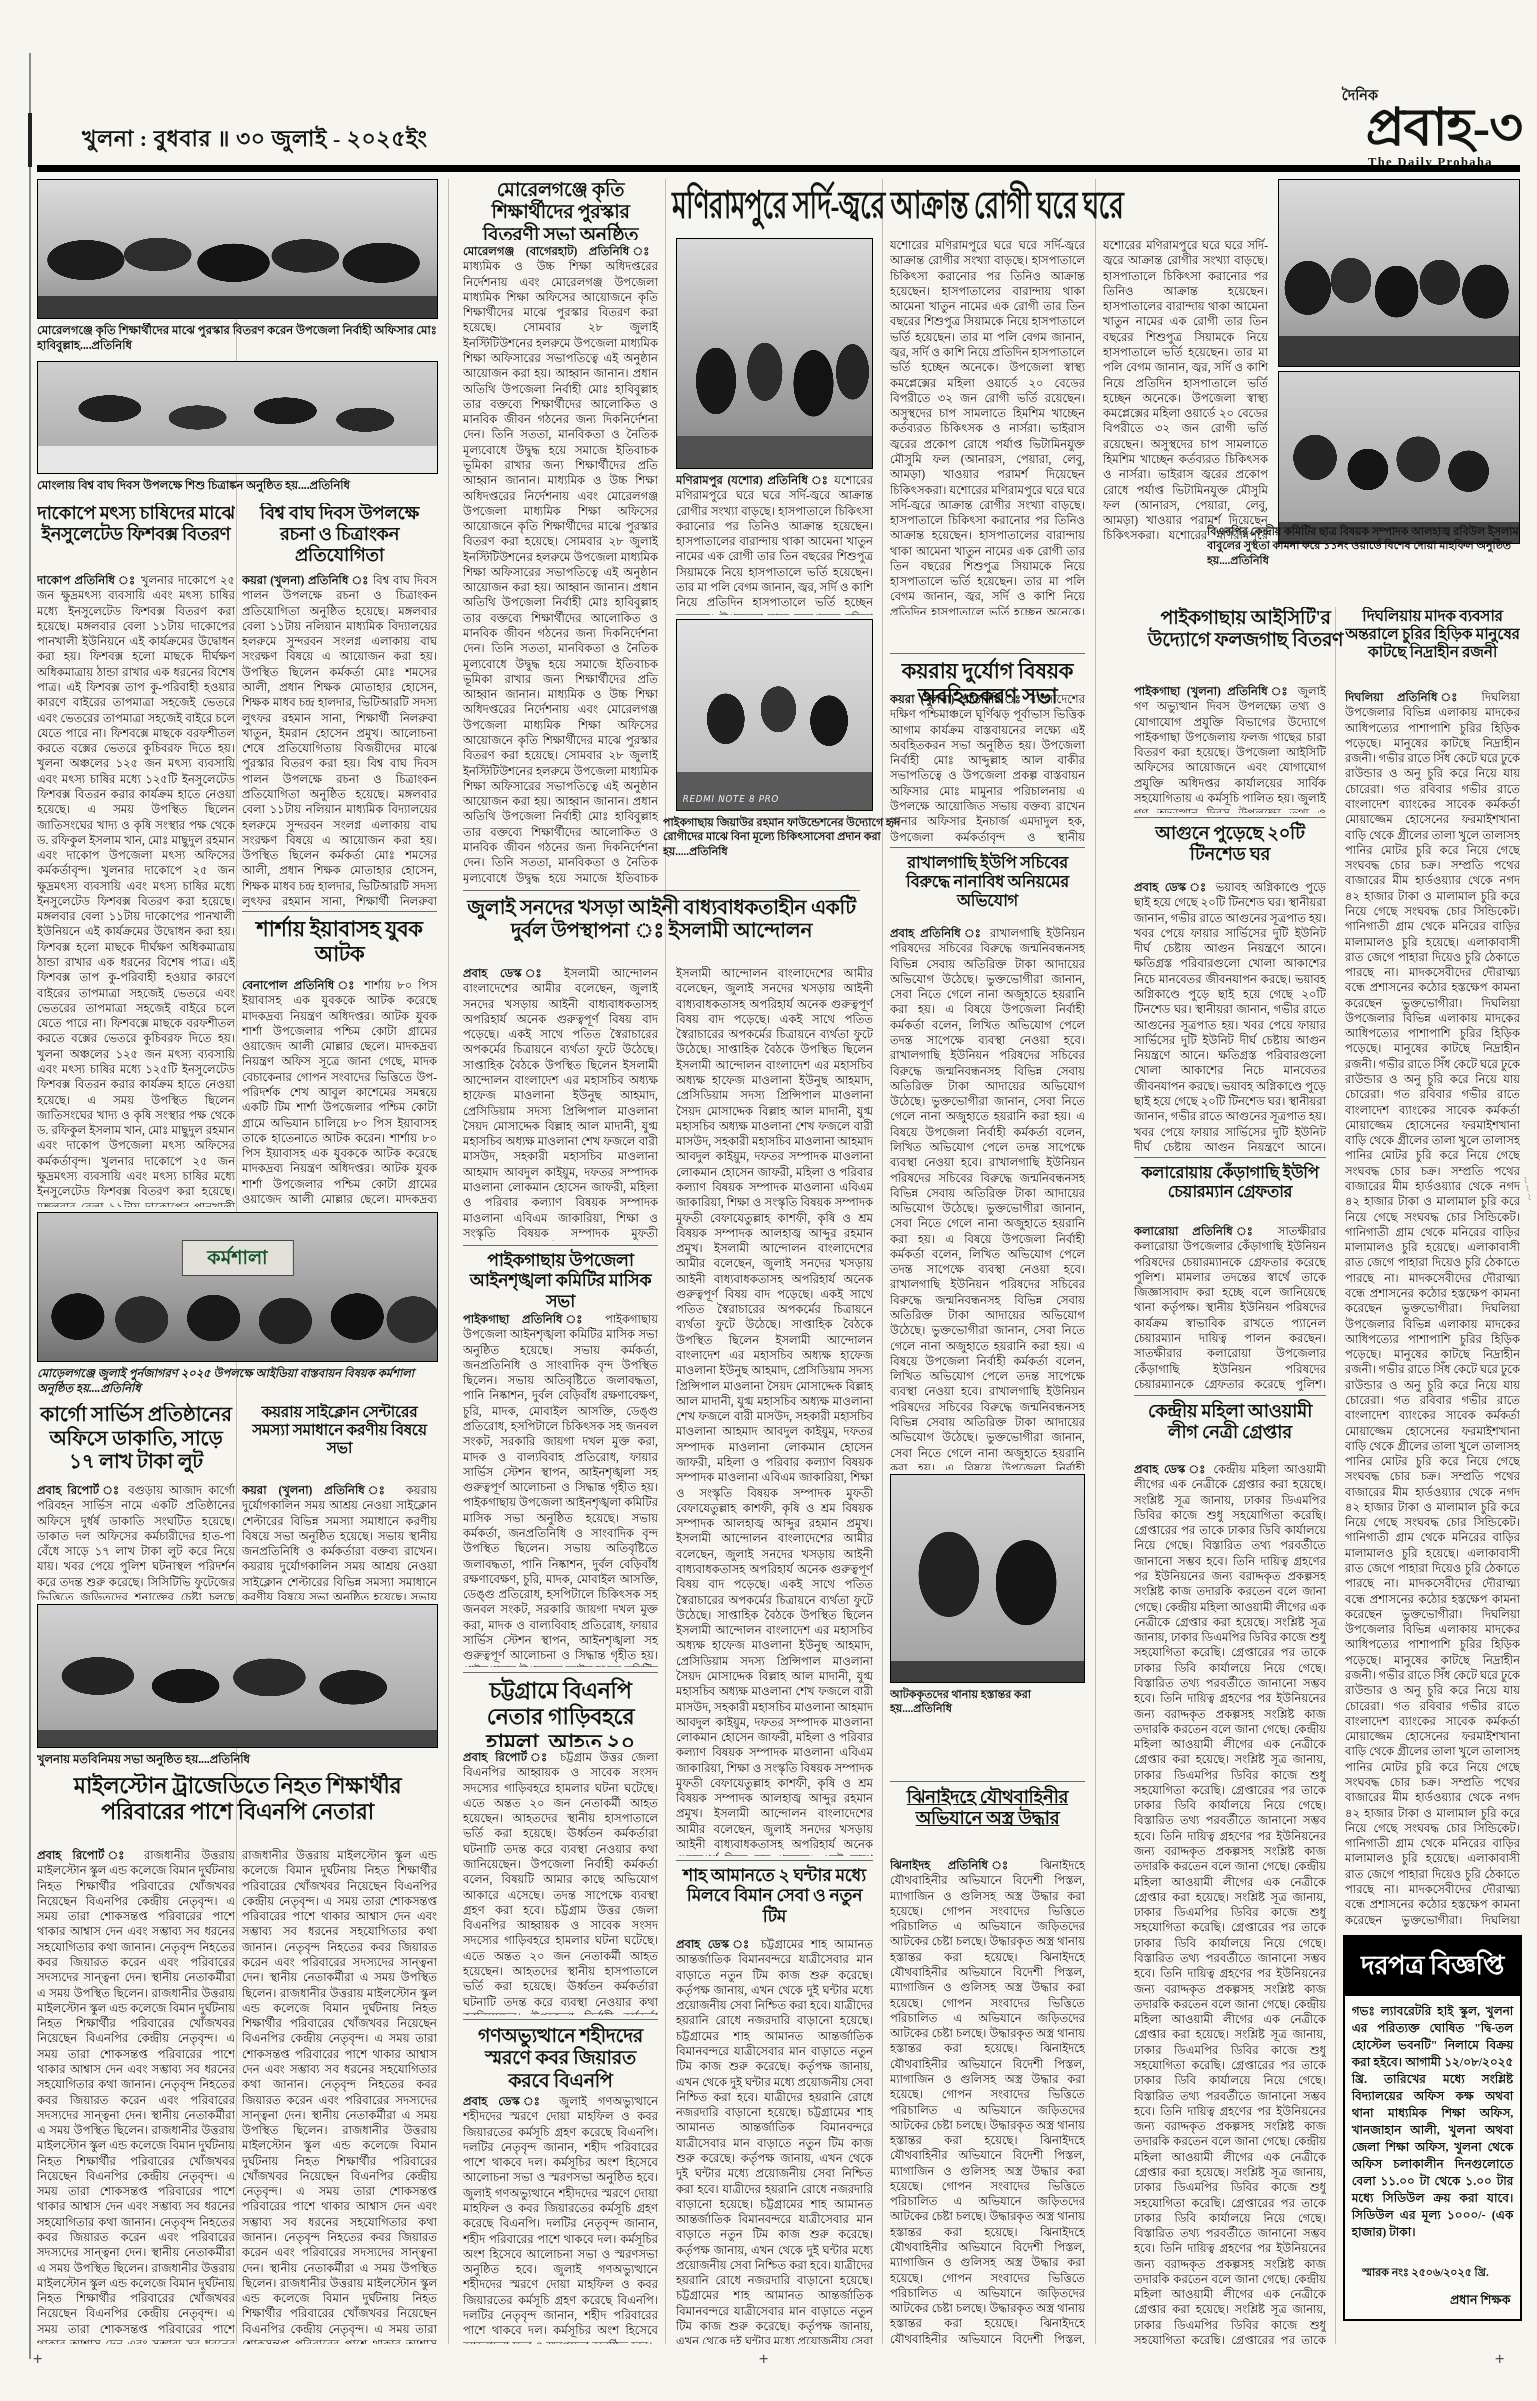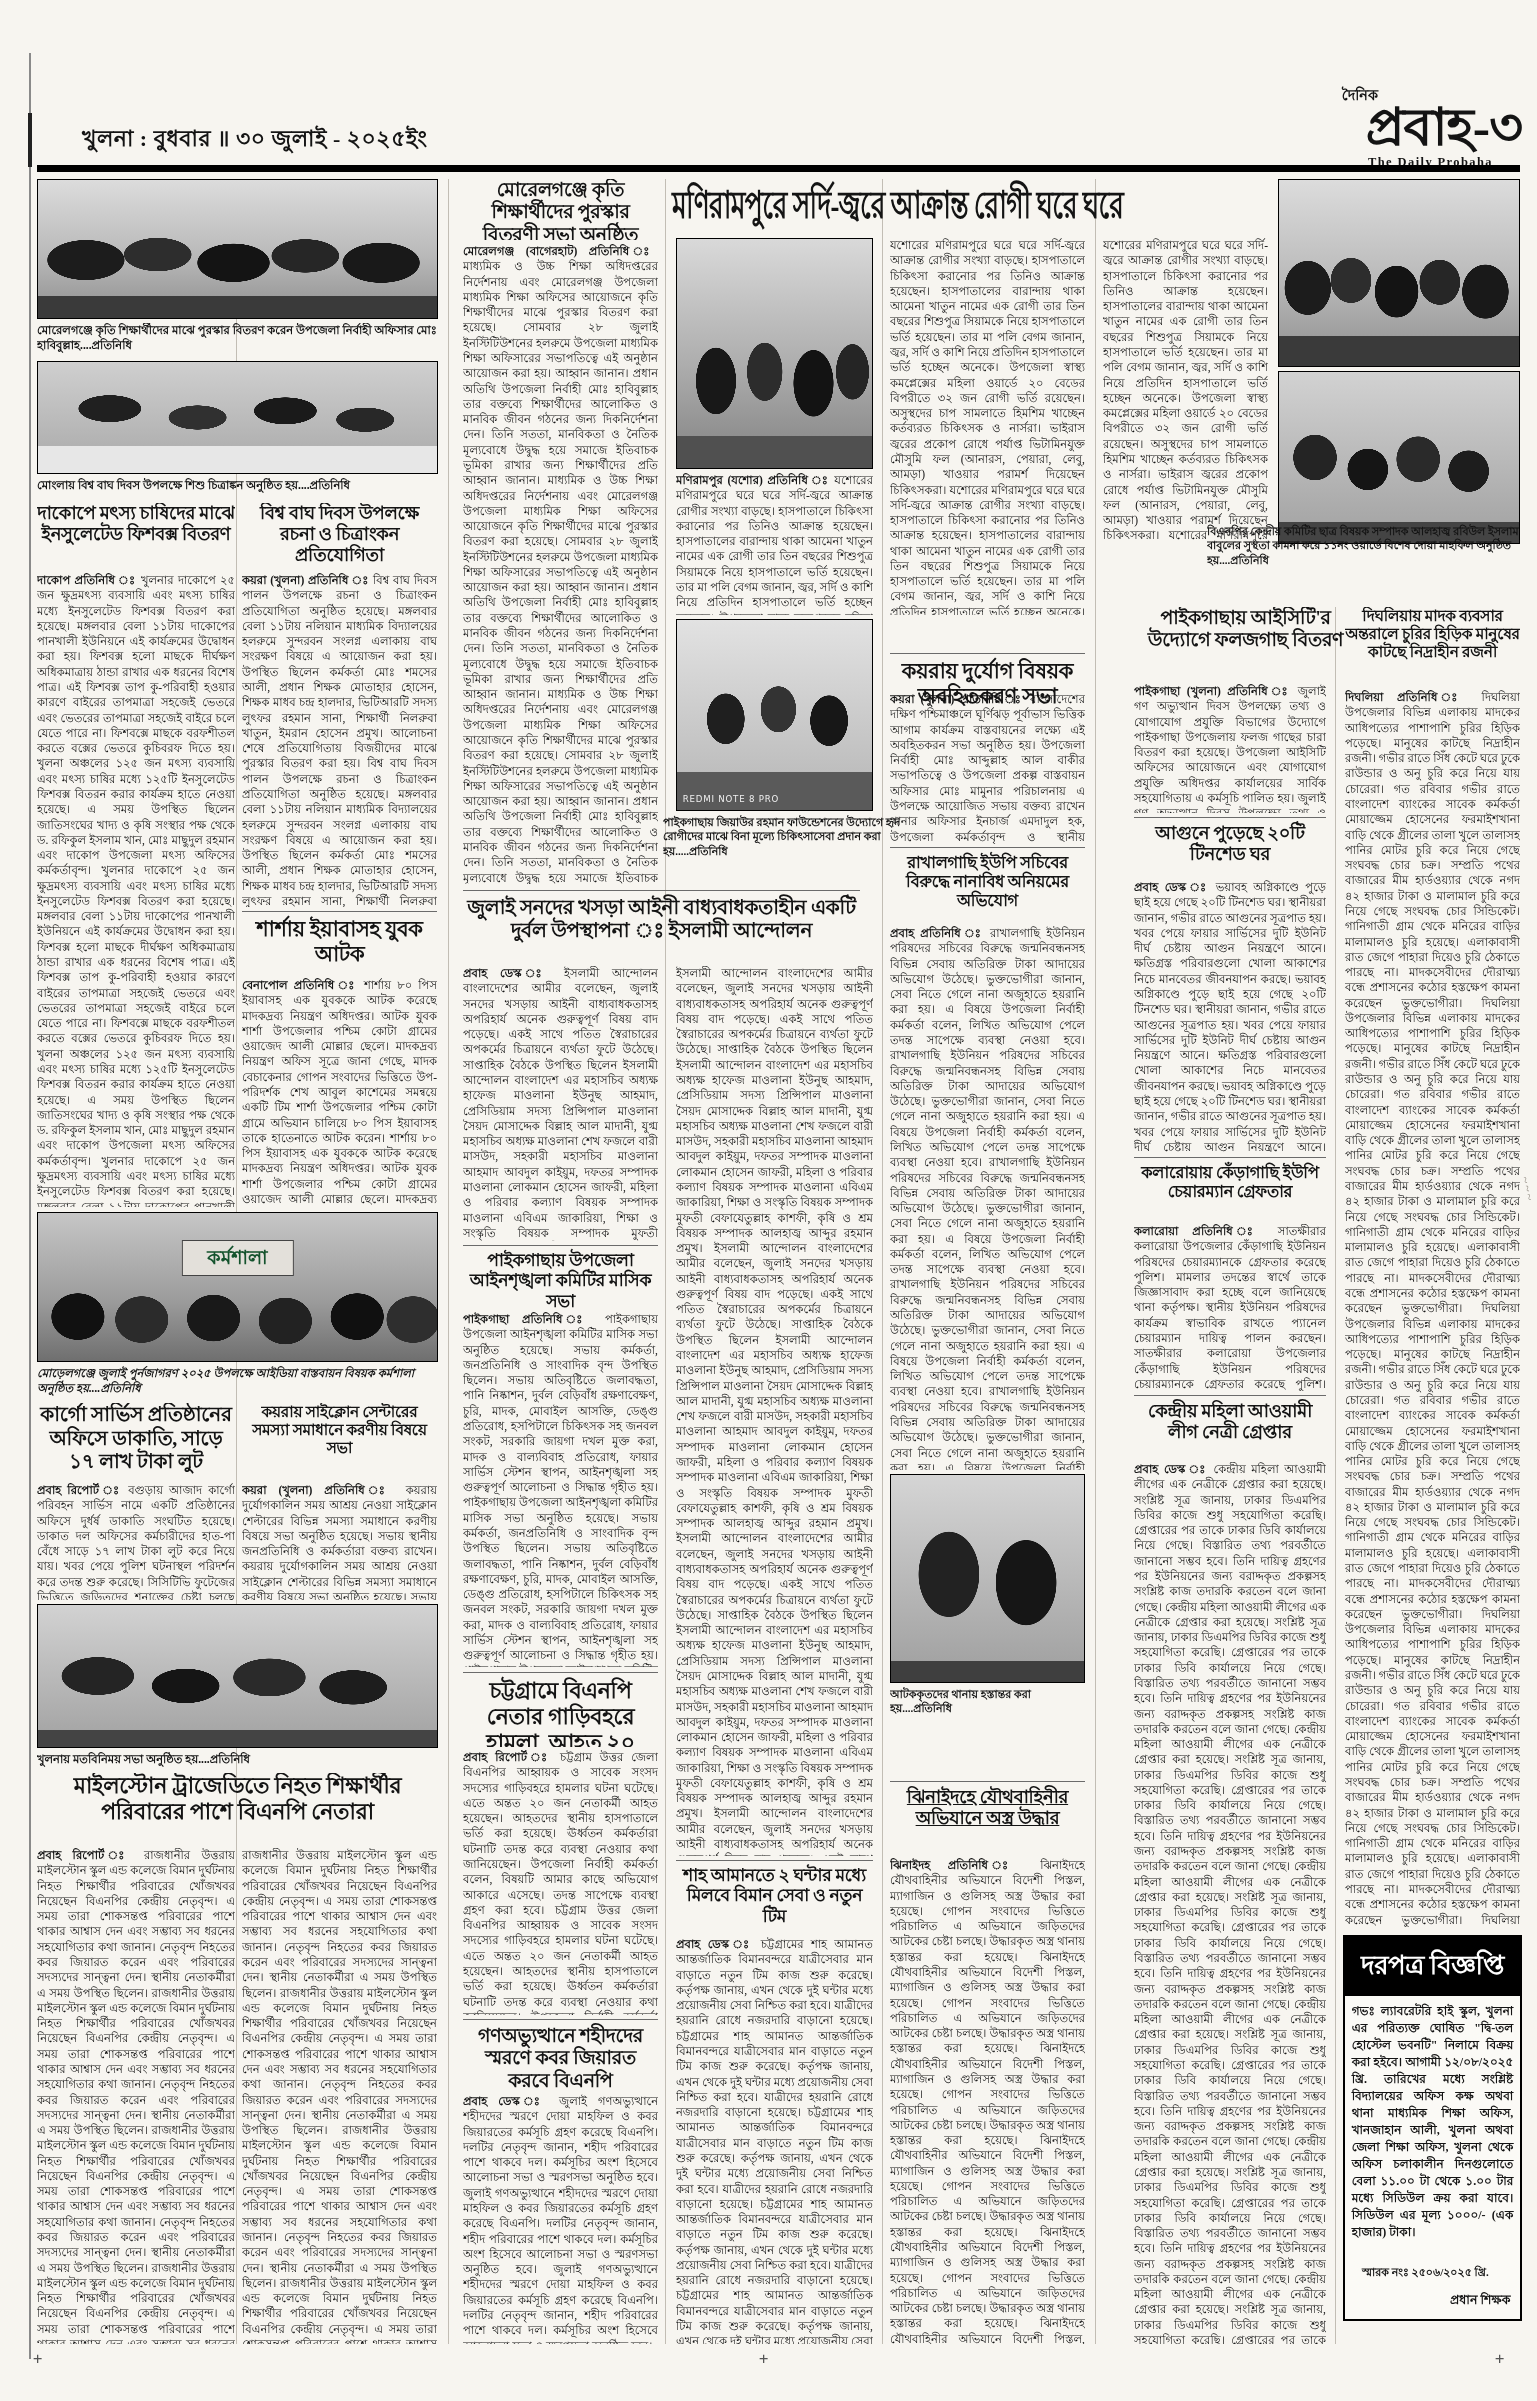--- a/index.html
+++ b/index.html
@@ -77,21 +77,21 @@
     radial-gradient(ellipse 15% 21% at 45% 58%,#2c2c2c 60%,transparent 61%),
     radial-gradient(ellipse 17% 24% at 70% 63%,#131313 60%,transparent 61%),
     radial-gradient(ellipse 14% 20% at 90% 58%,#252525 60%,transparent 61%),
     linear-gradient(0deg,#505050 0 14%,transparent 14%),
     linear-gradient(180deg,#d9d9d9,#adadad 55%,#828282);}
   .ph-f{background:
     radial-gradient(ellipse 16% 22% at 25% 52%,#1f1f1f 60%,transparent 61%),
     radial-gradient(ellipse 15% 20% at 52% 47%,#333 60%,transparent 61%),
     radial-gradient(ellipse 16% 22% at 78% 53%,#171717 60%,transparent 61%),
     linear-gradient(0deg,#5a5a5a 0 20%,transparent 20%),
-    linear-gradient(180deg,#e2e2e2,#b5b5b5);}
+    linear-gradient(180deg,#e2e2e2,#b5b5b5); font-style: italic;}
   .ph-g{background:
     radial-gradient(ellipse 26% 34% at 30% 48%,#222 60%,transparent 61%),
     radial-gradient(ellipse 26% 34% at 70% 52%,#161616 60%,transparent 61%),
     linear-gradient(0deg,#3f3f3f 0 10%,transparent 10%),
     linear-gradient(180deg,#d5d5d5,#9e9e9e);}
   .banner{
     position:absolute;left:50%;top:18%;transform:translateX(-50%);
     background:#e3e0da;border:1px solid #444;color:#14532d;
     font-size:19px;font-weight:bold;padding:7.7px 25px;line-height:1;
   }

